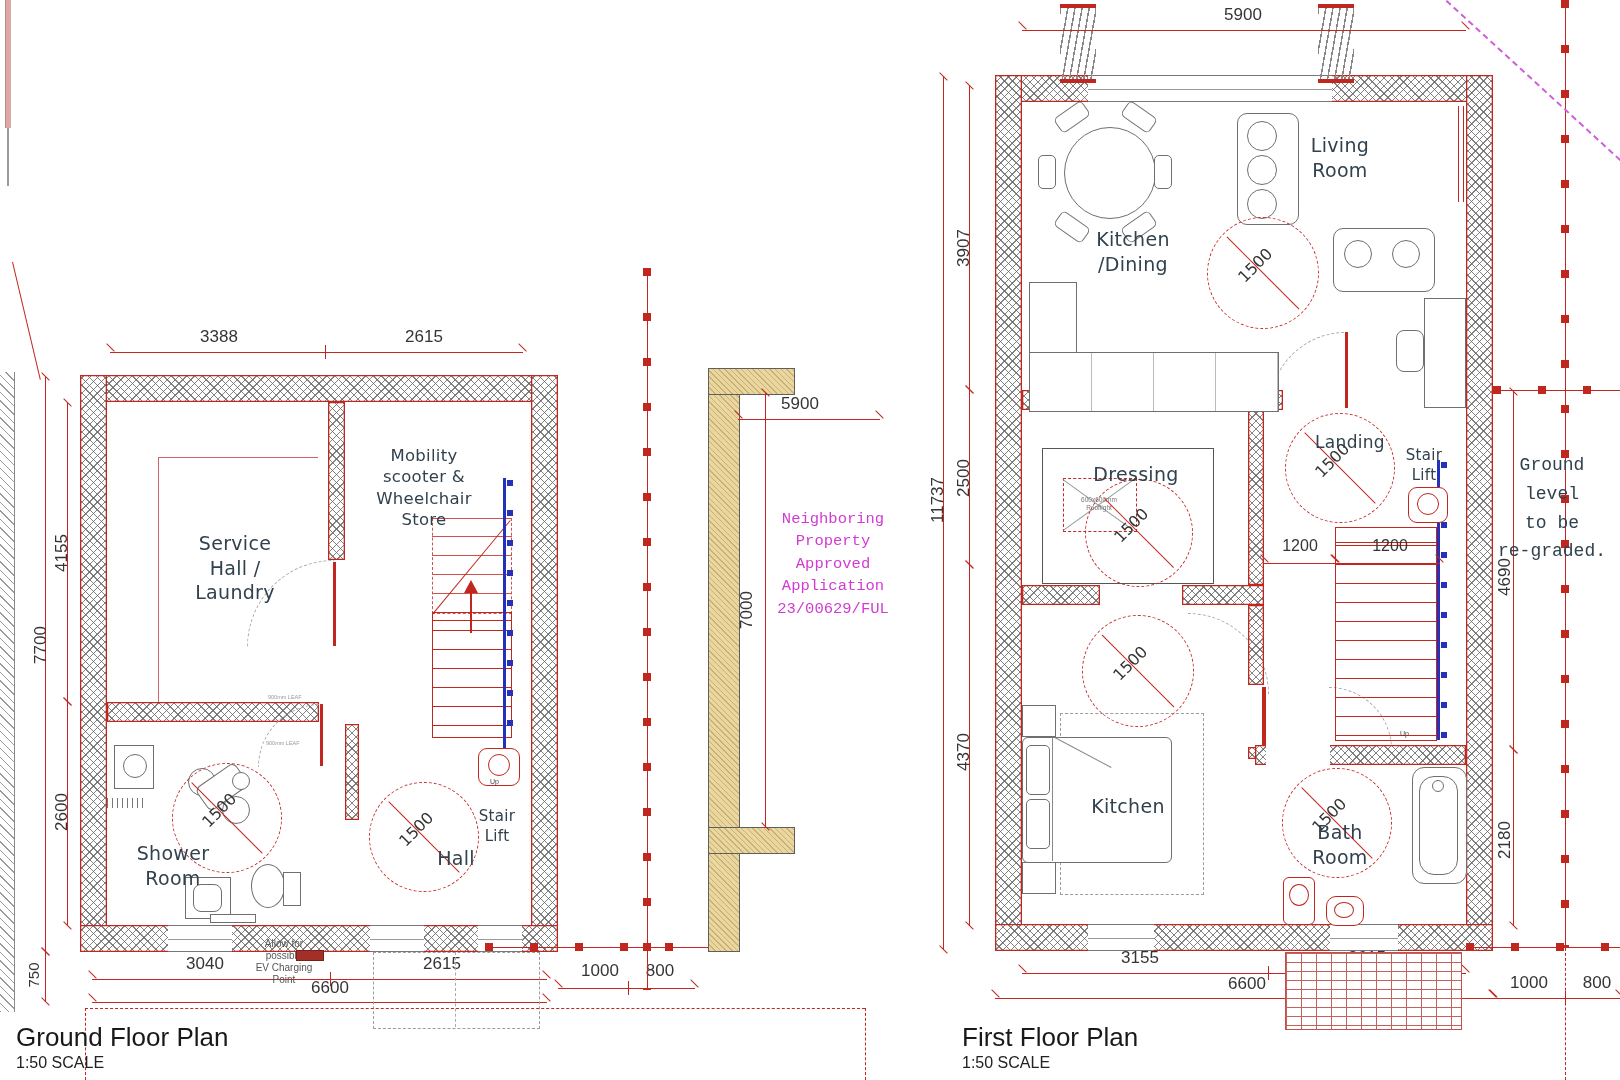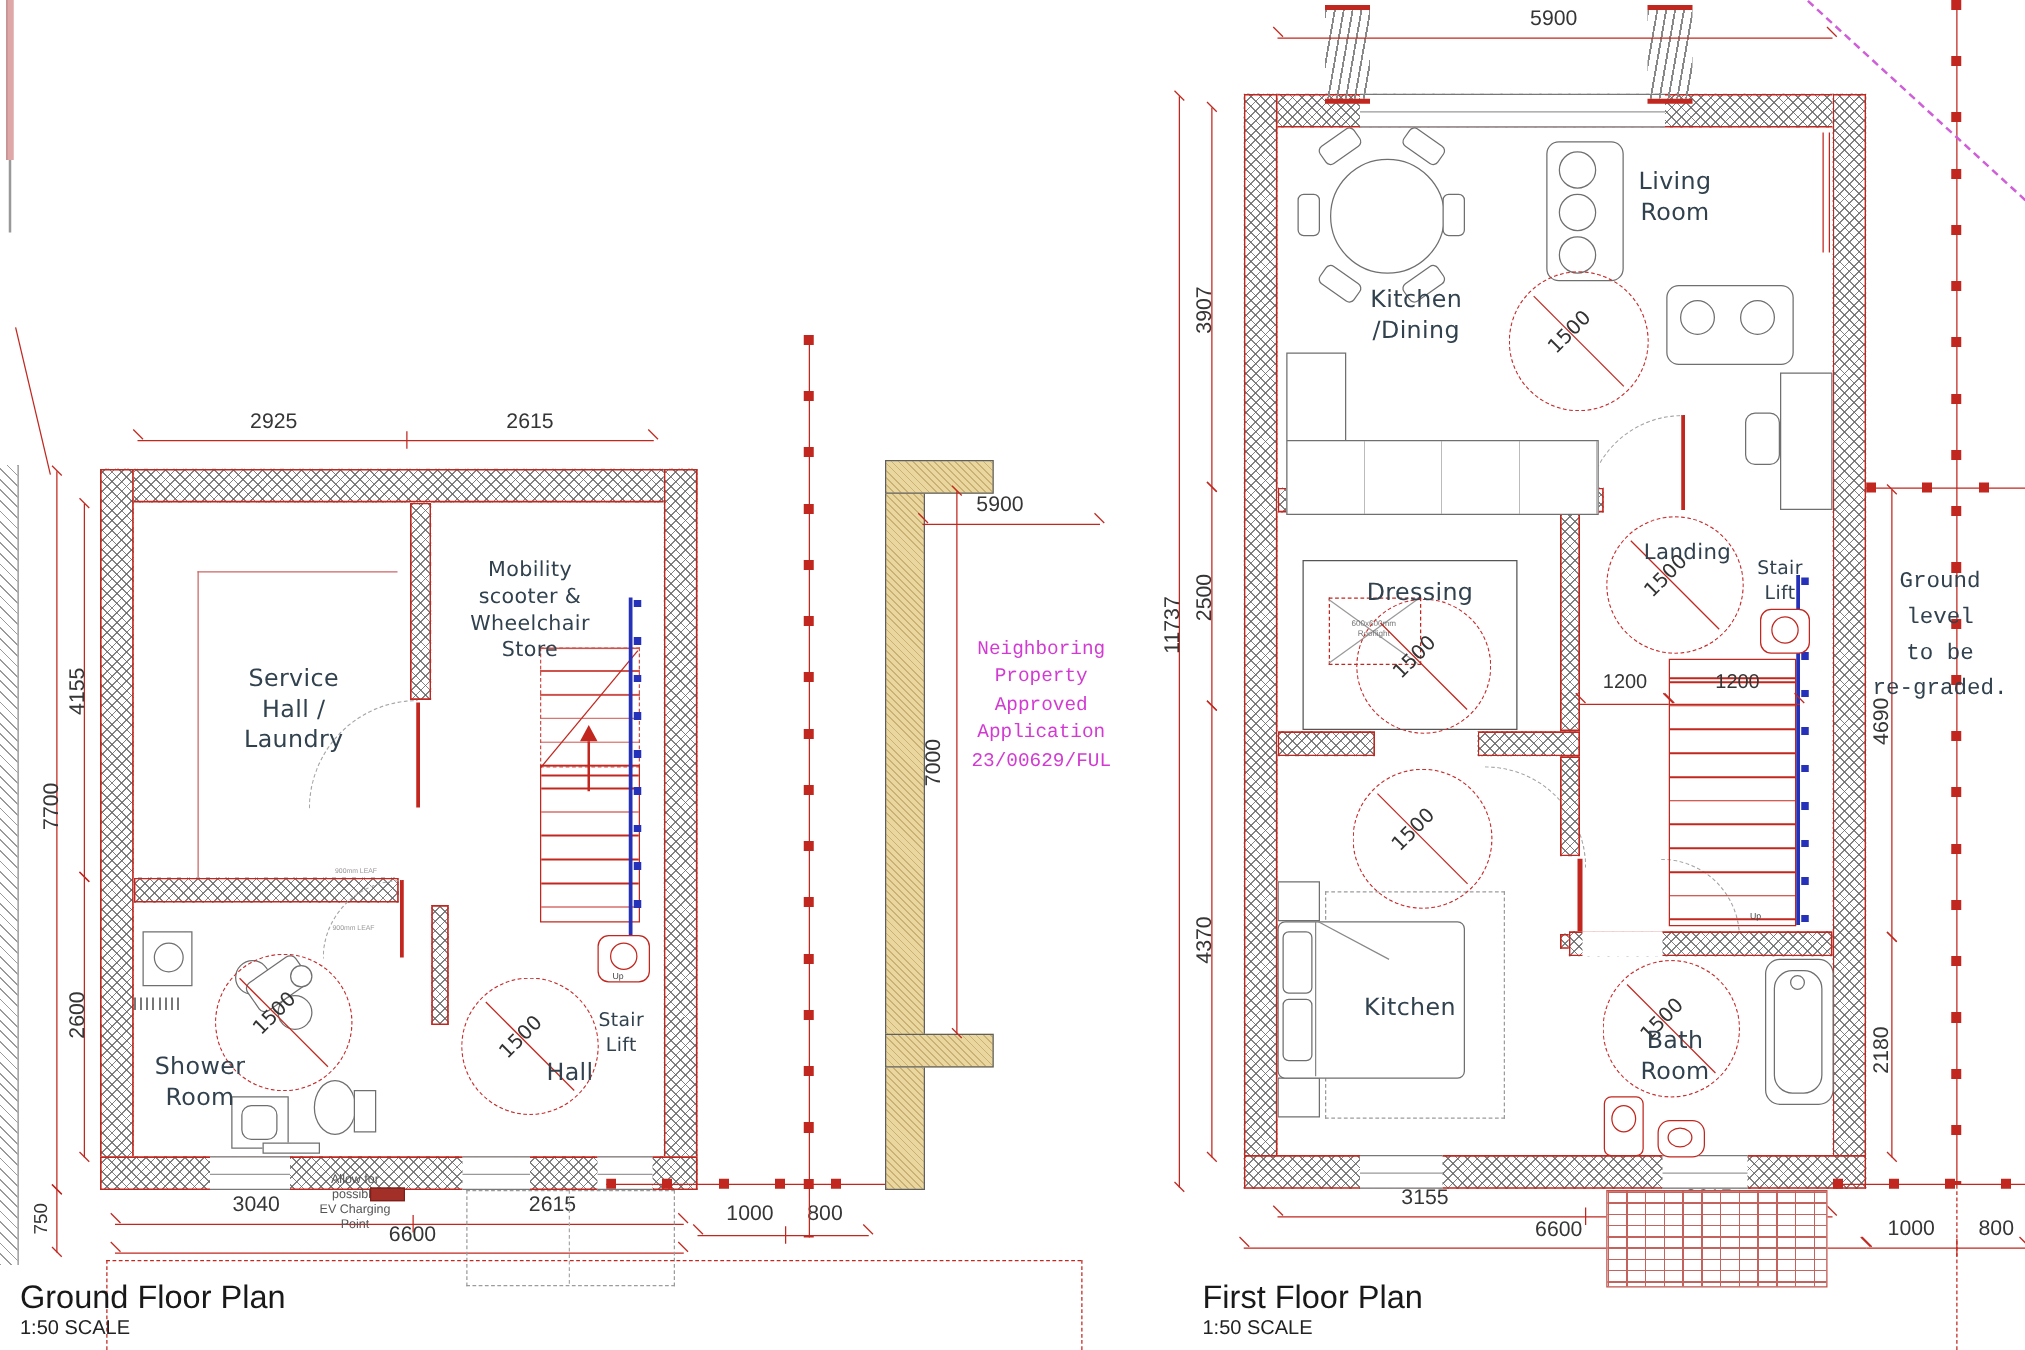--- a/index.html
+++ b/index.html
@@ -140,29 +140,29 @@
       <span class="t">1500</span>
     </div>
 
     <div class="room" style="left:235px;top:568px;">Service
 Hall /
 Laundry</div>
     <div class="room" style="left:424px;top:488px;font-size:16.5px;">Mobility
 scooter &amp;
 Wheelchair
 Store</div>
-    <div class="room" style="left:160px;top:866px;">Shower
+    <div class="room" style="left:173px;top:866px;">Shower
 Room</div>
     <div class="room" style="left:456px;top:858px;">Hall</div>
     <div class="room" style="left:497px;top:826px;font-size:15px;">Stair
 Lift</div>
 
     <div class="dimh" style="left:110px;top:352px;width:413px;"></div>
     <div class="tick" style="left:325px;top:345px;height:14px;"></div>
-    <span class="lbl" style="left:219px;top:337px;">2925</span>
+    <span class="lbl" style="left:219px;top:337px;">3388</span>
     <span class="lbl" style="left:424px;top:337px;">2615</span>
     <div class="dimv" style="left:45px;top:377px;height:575px;"></div>
     <span class="lblv" style="left:41px;top:645px;">7700</span>
     <div class="dimv" style="left:67px;top:403px;height:299px;"></div>
     <span class="lblv" style="left:62px;top:553px;">4155</span>
     <div class="dimv" style="left:67px;top:702px;height:224px;"></div>
     <span class="lblv" style="left:62px;top:812px;">2600</span>
     <div class="dimv" style="left:45px;top:952px;height:50px;"></div>
     <span class="lblv" style="left:33px;top:975px;font-size:15px;">750</span>
     <div class="dimh" style="left:92px;top:979px;width:455px;"></div>

